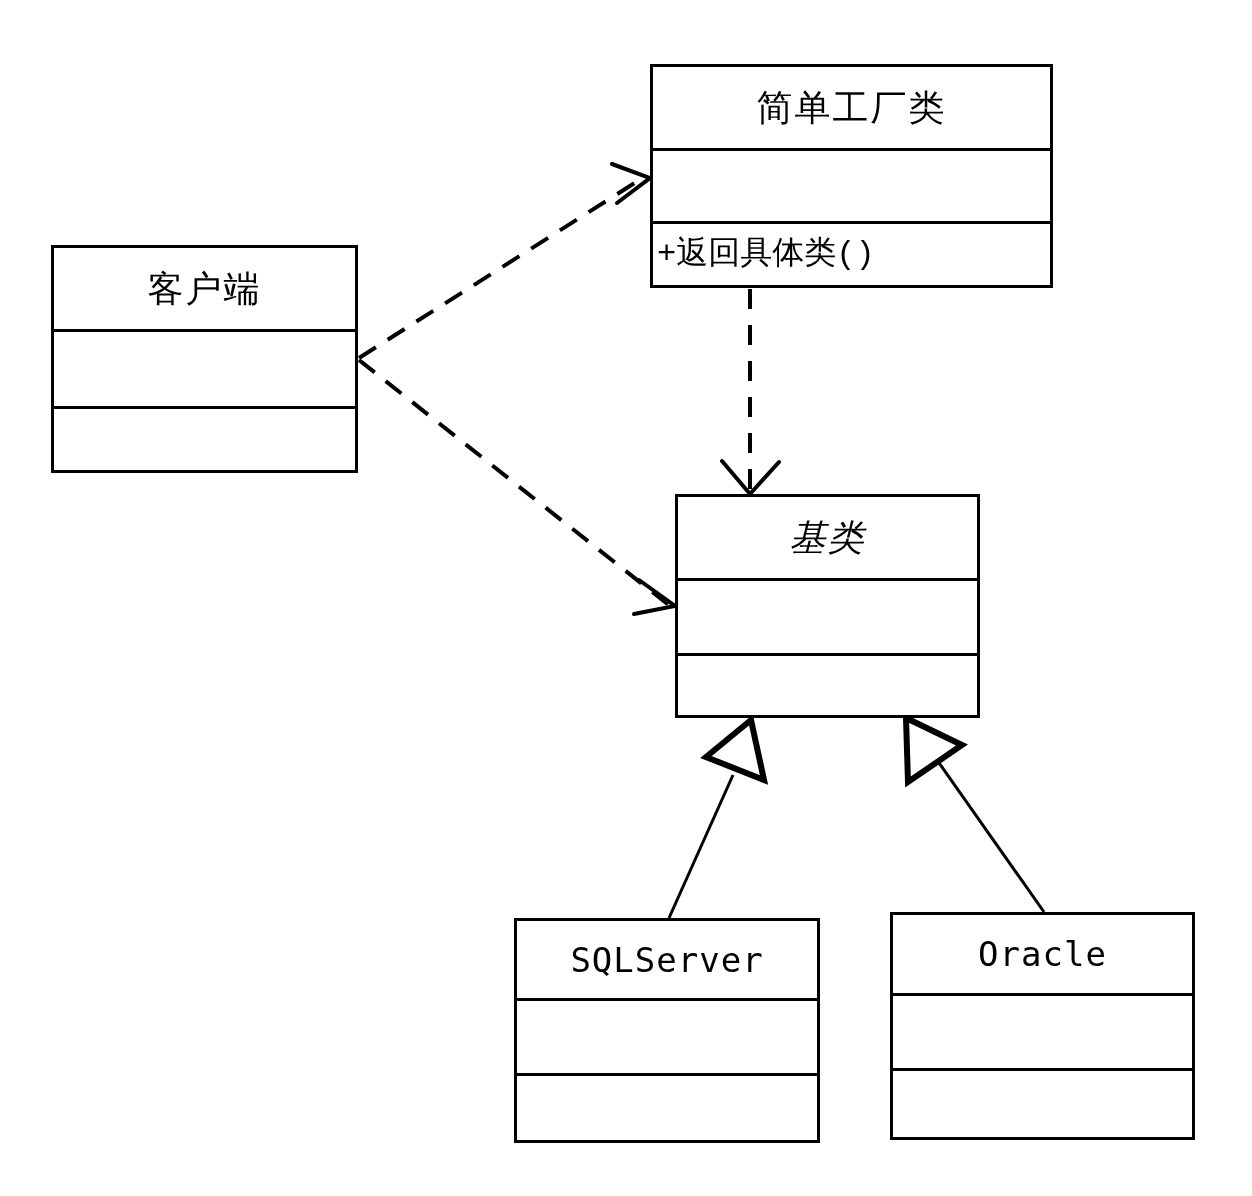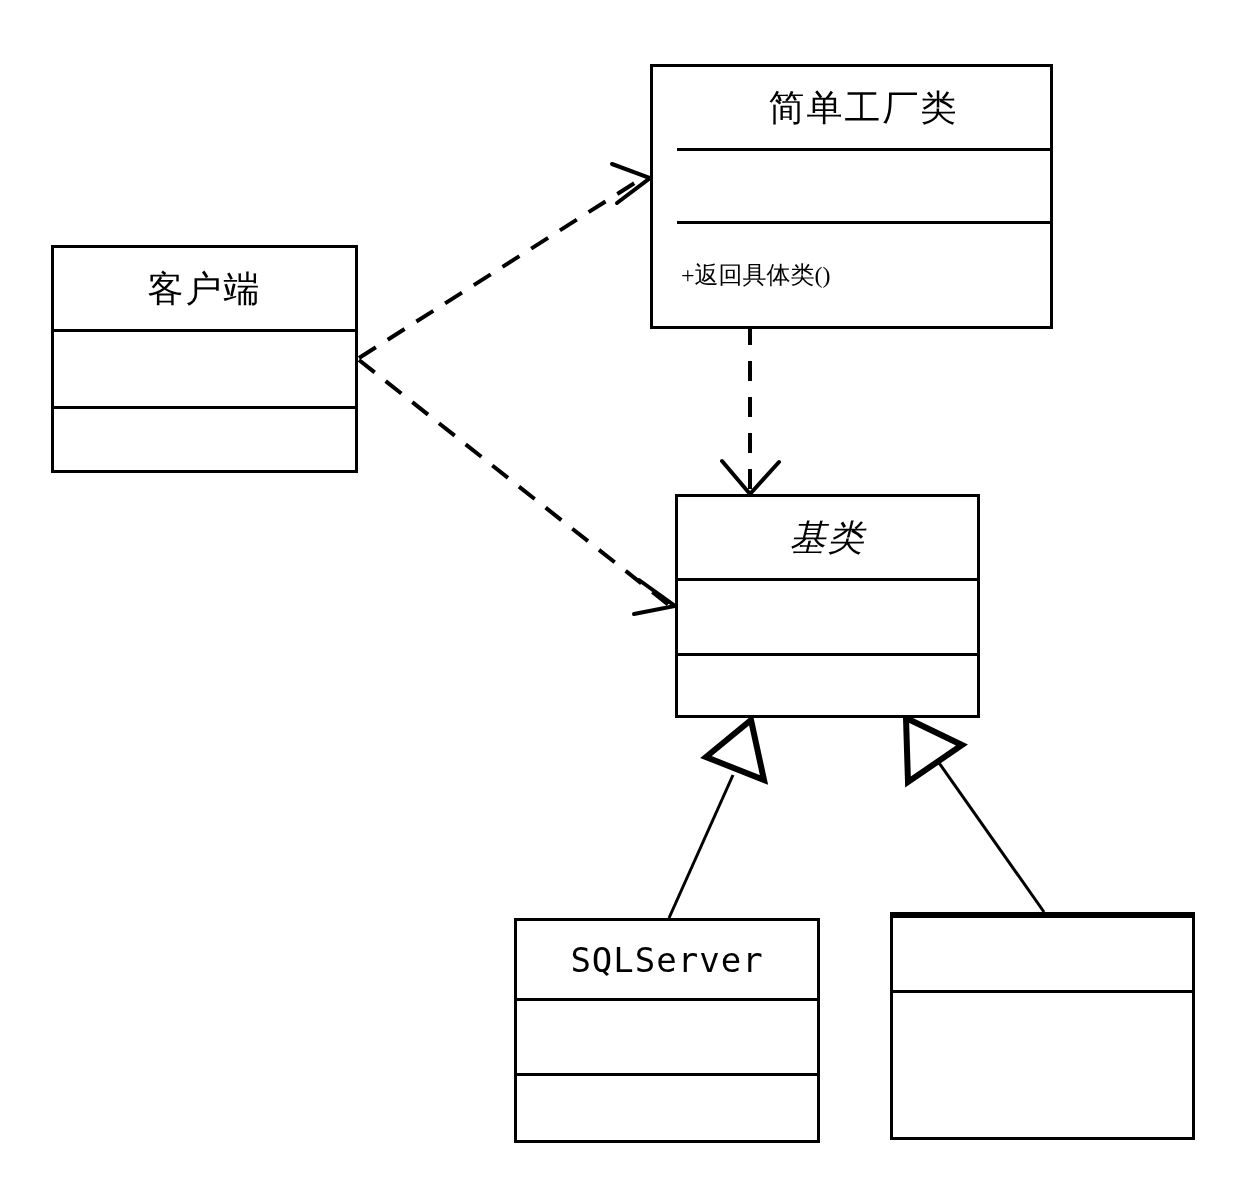--- a/index.html
+++ b/index.html
@@ -57,22 +57,22 @@
     font-family: "DejaVu Sans", "Liberation Sans", sans-serif;
     letter-spacing: 2px;
   }
   .class-name.latin-serif {
     font-family: "DejaVu Sans Mono", "Liberation Mono", monospace;
     letter-spacing: 1px;
     font-size: 34px;
     text-align: center;
   }
   .member {
-    font-family: Liberation Serif, serif;
-    font-size: 24px;
+    font-family: Liberation Mono, monospace;
+    font-size: 32px;
     line-height: 1;
     color: #000000;
     padding-left: 4px;
     white-space: nowrap;
   }
 </style>
 </head>
 <body>
 
 <div id="canvas">
@@ -106,21 +106,21 @@
   </svg>
 
   <div class="uml-class" style="left:51px; top:245px; width:307px; height:228px;">
     <div class="compartment name-cmp" style="height:81px;text-align:right;">
       <span class="class-name cjk">客户端</span>
     </div>
     <div class="compartment divided" style="height:77px;"></div>
     <div class="compartment divided" style="flex:1;"></div>
   </div>
 
-  <div class="uml-class" style="left:650px; top:64px; width:403px; height:265px;padding-left:24px;">
+  <div class="uml-class" style="left:650px; top:64px; width:403px; height:224px;">
     <div class="compartment name-cmp" style="height:81px;">
       <span class="class-name cjk">简单工厂类</span>
     </div>
     <div class="compartment divided" style="height:73px;"></div>
     <div class="compartment divided" style="flex:1;">
       <span class="member">+返回具体类()</span>
     </div>
   </div>
 
   <div class="uml-class" style="left:675px; top:494px; width:305px; height:224px;">
@@ -133,17 +133,20 @@
 
   <div class="uml-class" style="left:514px; top:918px; width:306px; height:225px;">
     <div class="compartment name-cmp" style="height:77px;">
       <span class="class-name latin-serif">SQLServer</span>
     </div>
     <div class="compartment divided" style="height:75px;"></div>
     <div class="compartment divided" style="flex:1;"></div>
   </div>
 
   <div class="uml-class" style="left:890px; top:912px; width:305px; height:228px;">
+    <div class="compartment name-cmp" style="height:78px;">
+      <span class="class-name latin-serif">Oracle</span>
+    </div>
     <div class="compartment divided" style="height:75px;"></div>
     <div class="compartment divided" style="flex:1;"></div>
   </div>
 
 </div>
 
 </body></html>

